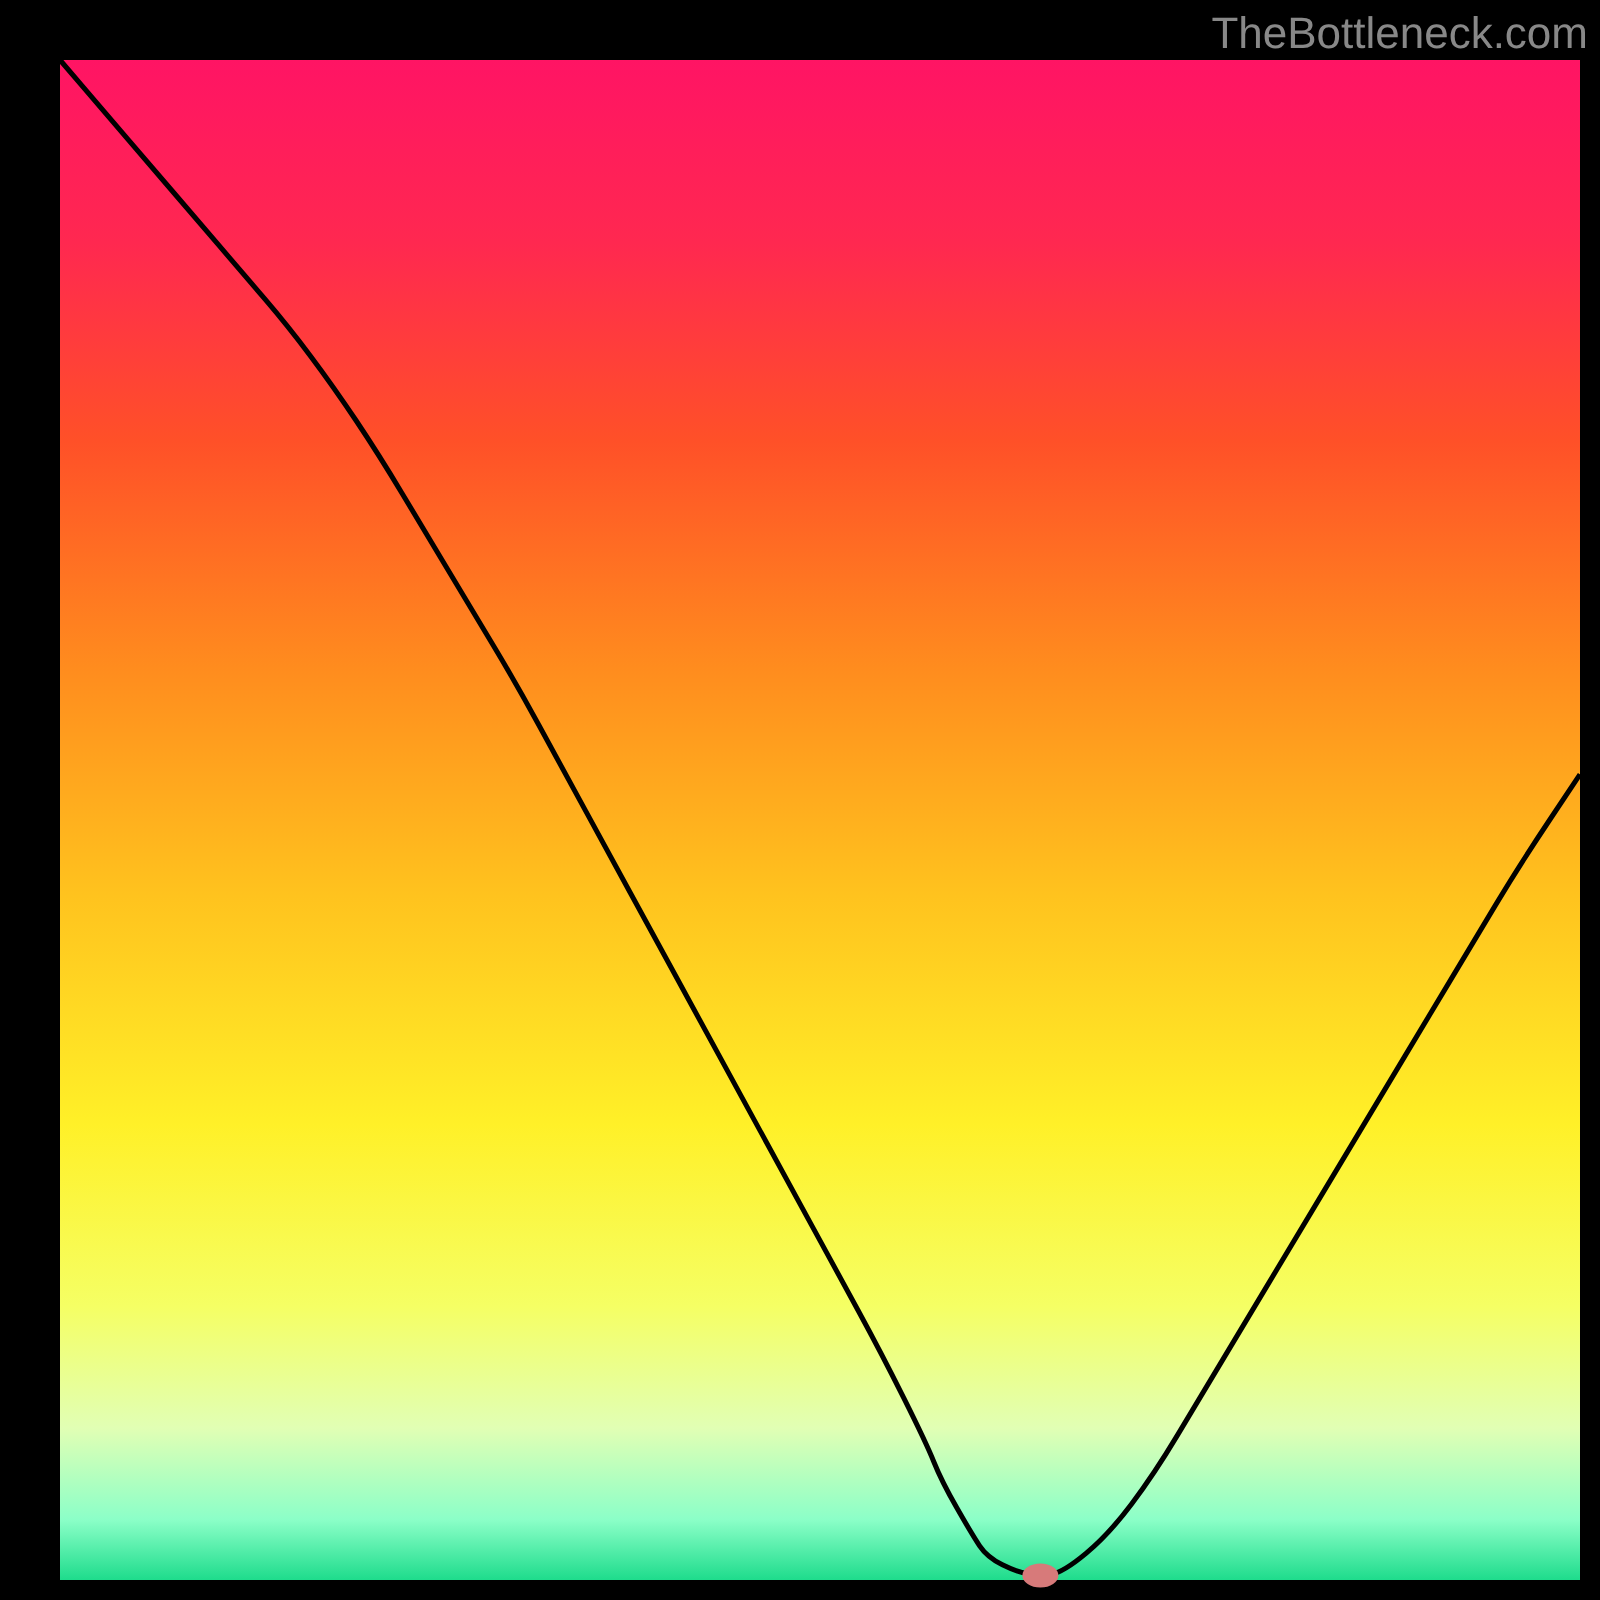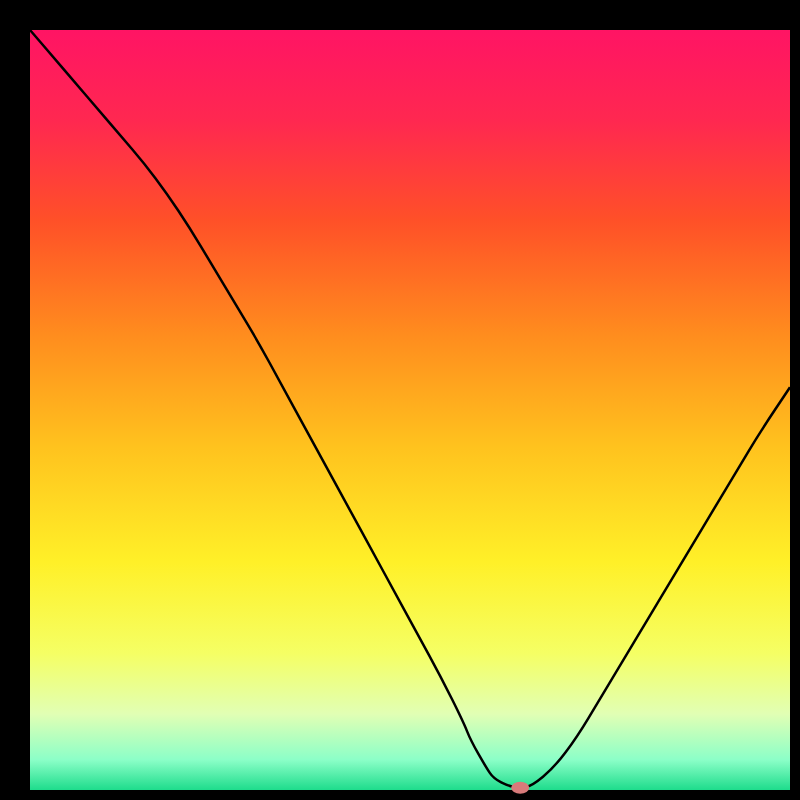--- a/index.html
+++ b/index.html
@@ -24,20 +24,21 @@
     z-index: 10;
   }
   svg {
     display: block;
   }
 </style>
 </head>
 <body>
 
 <div class="chart-container">
+  <div class="watermark">TheBottleneck.com</div>
   <svg id="chart-svg" width="800" height="800">
     <defs>
       <linearGradient id="bg-grad" x1="0" y1="0" x2="0" y2="1">
           <stop offset="0%" stop-color="#ff1464"></stop>
           <stop offset="12%" stop-color="#ff2850"></stop>
           <stop offset="25%" stop-color="#ff5028"></stop>
           <stop offset="40%" stop-color="#ff8c1e"></stop>
           <stop offset="55.00000000000001%" stop-color="#ffc31e"></stop>
           <stop offset="70%" stop-color="#fff028"></stop>
           <stop offset="82%" stop-color="#f5ff64"></stop>

